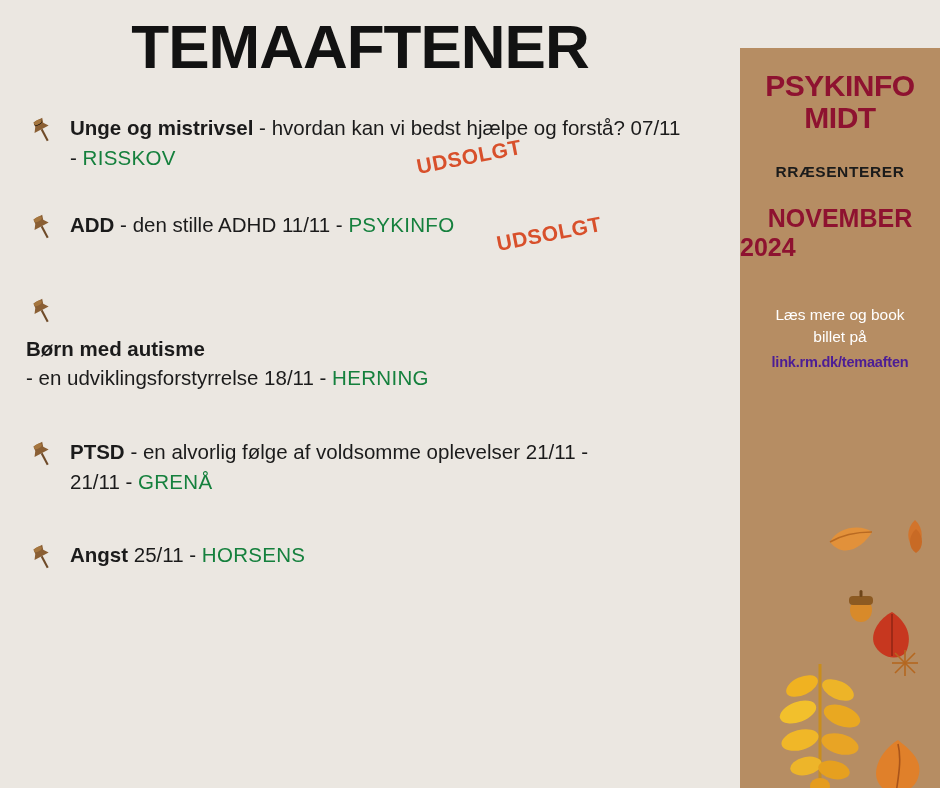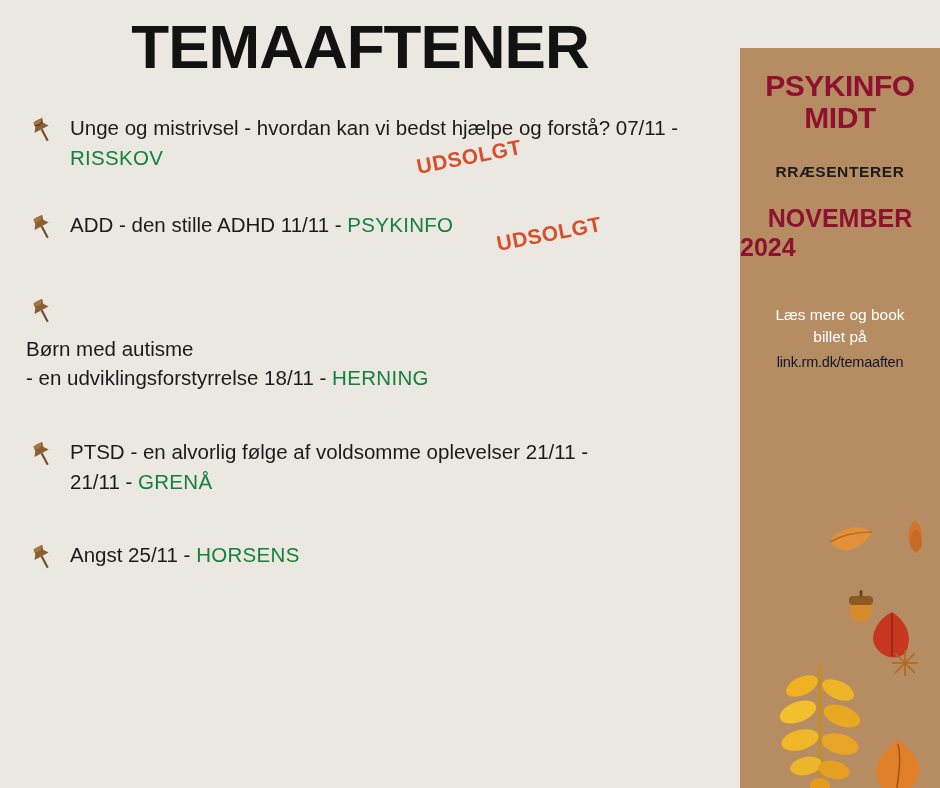--- a/index.html
+++ b/index.html
@@ -57,21 +57,21 @@
     margin-top: 2px;
   }
   .evt-text {
     font-size: 20.5px;
     color: #1b1b1b;
     line-height: 1.45;
     max-width: 620px;
     font-family: "Liberation Sans", sans-serif;
   }
   .evt-text b {
-    font-weight: normal;
+    font-weight: bold;
   }
   .place {
     color: #15803d;
     font-weight: normal;
     letter-spacing: 0.3px;
   }
   .sold-out {
     position: absolute;
     color: #d8502b;
     font-weight: bold;
@@ -125,22 +125,22 @@
   .booking {
     text-align: center;
     color: #ffffff;
     font-size: 15.5px;
     line-height: 1.45;
     margin-top: 42px;
     padding: 0 20px;
     font-weight: 500;
   }
   .booking .link {
-    color: #0f172a;
-    font-weight: normal;
+    color: #4c1d95;
+    font-weight: bold;
     font-size: 14.5px;
     display: block;
     margin-top: 4px;
     letter-spacing: -0.2px;
   }
   .leaf {
     position: absolute;
     pointer-events: none;
   }
 </style>

